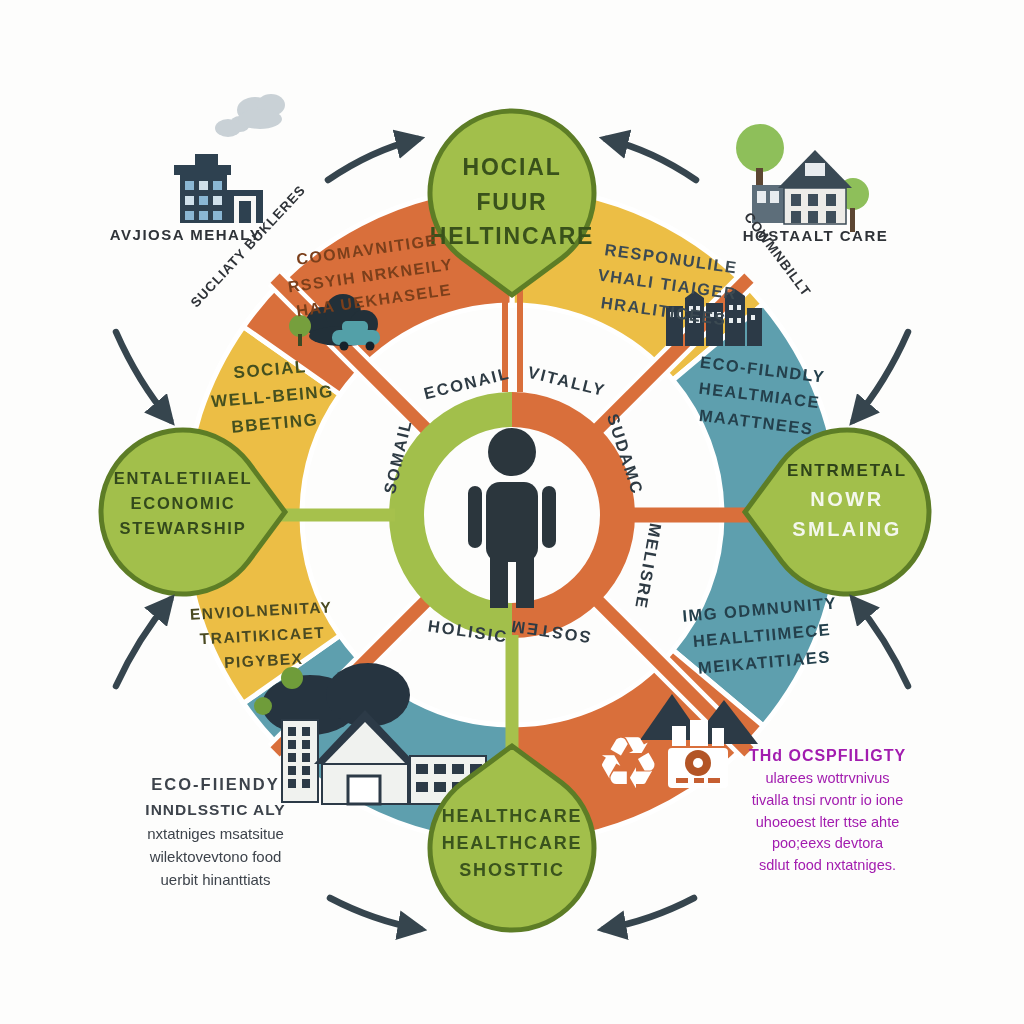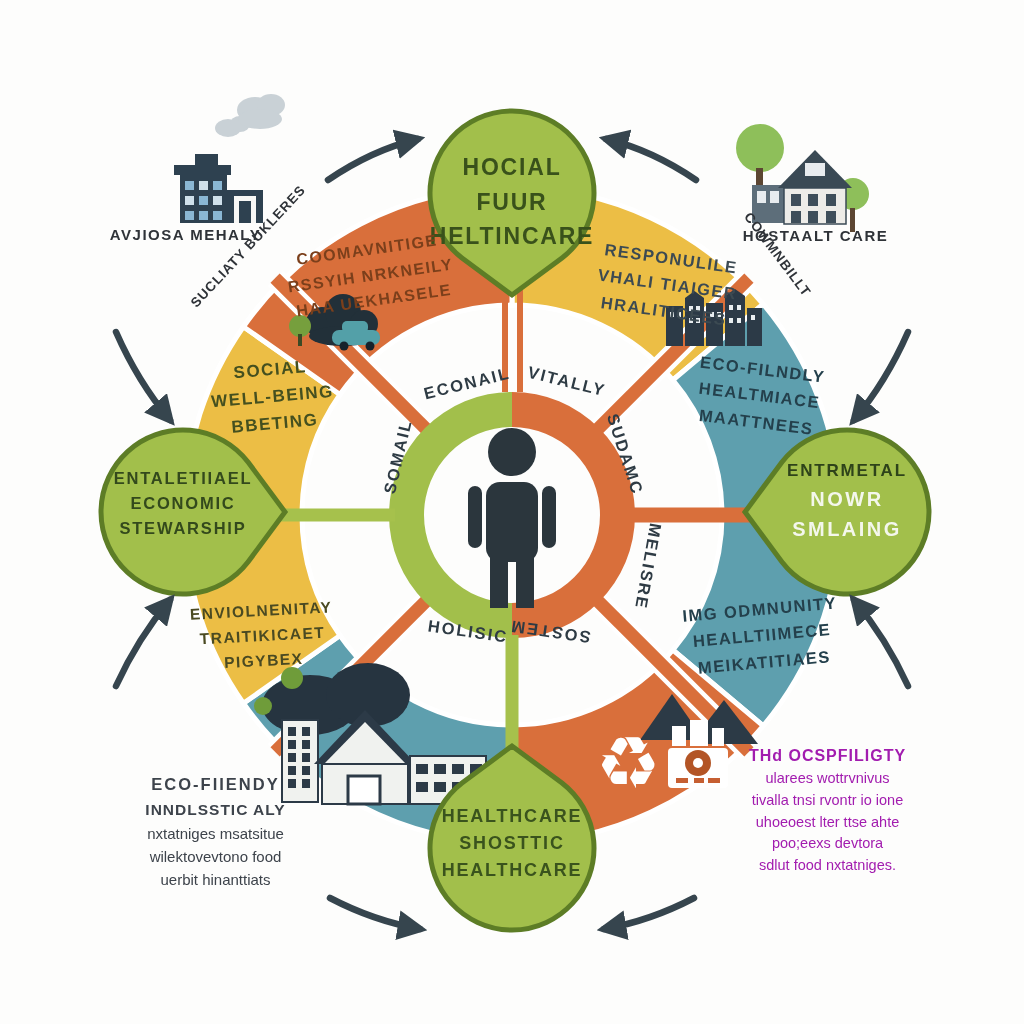--- a/index.html
+++ b/index.html
@@ -259,22 +259,22 @@
     <div>ECONOMIC</div>
     <div>STEWARSHIP</div>
   </div>
   <div class="label node lines" style="left:762px;top:458px;width:170px;">
     <div class="node-right-l1">ENTRMETAL</div>
     <div class="node-right-l23">NOWR</div>
     <div class="node-right-l23">SMLAING</div>
   </div>
   <div class="label node node-bottom lines" style="left:427px;top:803px;width:170px;">
     <div>HEALTHCARE</div>
+    <div>HEALTHCARE</div>
     <div>SHOSTTIC</div>
-    <div>HEALTHCARE</div>
   </div>
 
   <div class="label seg seg-orange lines" style="left:283px;top:237px;width:175px;transform:rotate(-8deg);font-size:16px;">
     <div>COOMAVNITIGE</div>
     <div>RSSYIH NRKNEILY</div>
     <div>HAA UEKHASELE</div>
   </div>
   <div class="label seg seg-slate lines" style="left:580px;top:245px;width:175px;transform:rotate(8deg);">
     <div>RESPONULILE</div>
     <div>VHALI TIAIGER</div>

